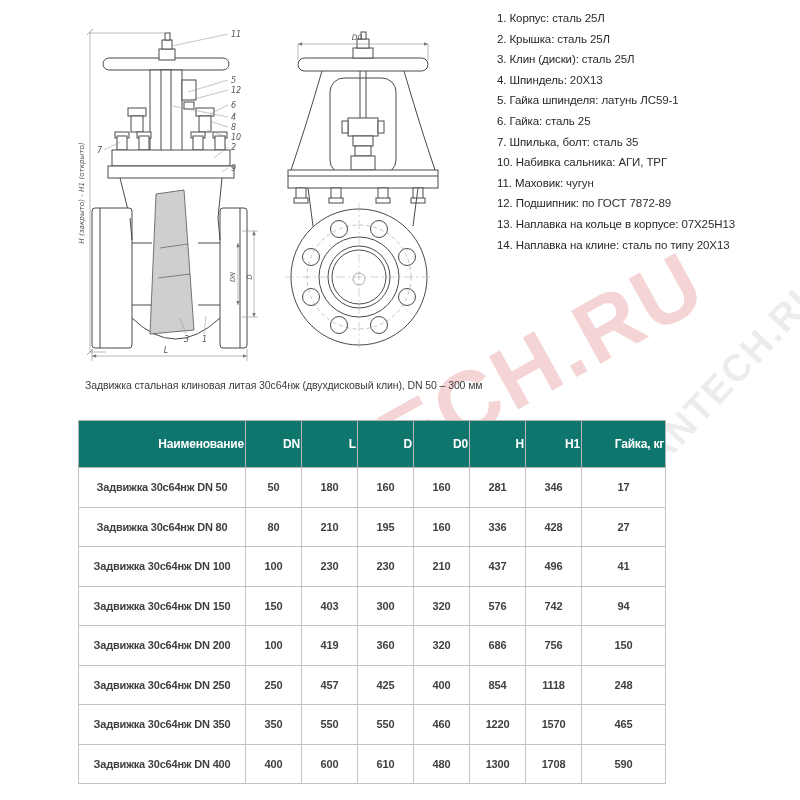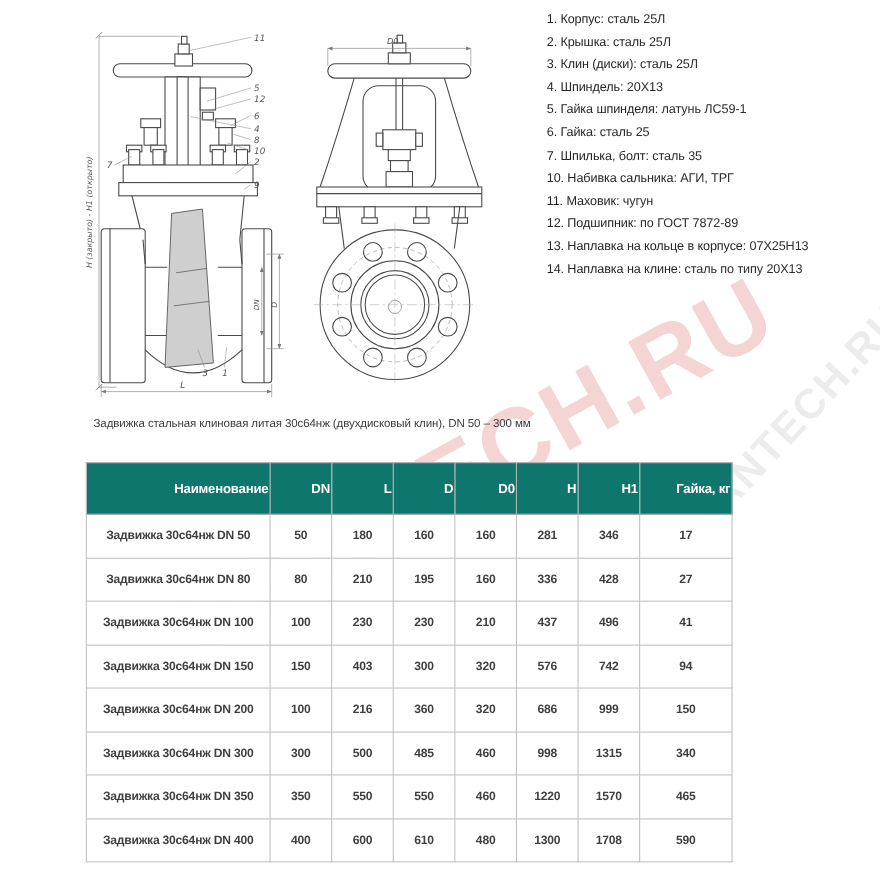--- a/index.html
+++ b/index.html
@@ -280,36 +280,36 @@
           <td>403</td>
           <td>300</td>
           <td>320</td>
           <td>576</td>
           <td>742</td>
           <td>94</td>
         </tr>
         <tr>
           <td>Задвижка 30с64нж DN 200</td>
           <td>100</td>
-          <td>216</td>
+          <td>419</td>
           <td>360</td>
           <td>320</td>
           <td>686</td>
-          <td>999</td>
+          <td>756</td>
           <td>150</td>
         </tr>
         <tr>
-          <td>Задвижка 30с64нж DN 300</td>
-          <td>300</td>
-          <td>500</td>
-          <td>485</td>
-          <td>460</td>
-          <td>998</td>
-          <td>1315</td>
-          <td>340</td>
+          <td>Задвижка 30с64нж DN 250</td>
+          <td>250</td>
+          <td>457</td>
+          <td>425</td>
+          <td>400</td>
+          <td>854</td>
+          <td>1118</td>
+          <td>248</td>
         </tr>
         <tr>
           <td>Задвижка 30с64нж DN 350</td>
           <td>350</td>
           <td>550</td>
           <td>550</td>
           <td>460</td>
           <td>1220</td>
           <td>1570</td>
           <td>465</td>

